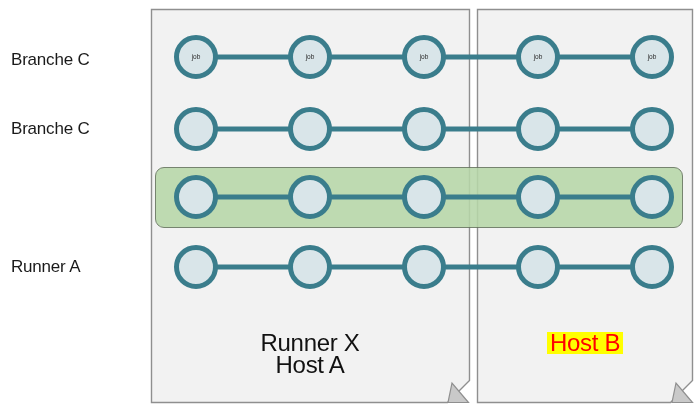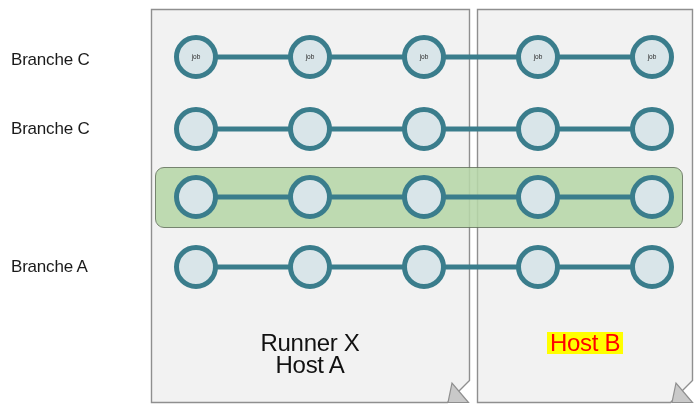--- a/index.html
+++ b/index.html
@@ -79,21 +79,21 @@
       <line x1="196" y1="267" x2="652" y2="267" class="pline"></line>
       <circle cx="196" cy="267" r="19.5" class="jobc"></circle>
       <circle cx="310" cy="267" r="19.5" class="jobc"></circle>
       <circle cx="424" cy="267" r="19.5" class="jobc"></circle>
       <circle cx="538" cy="267" r="19.5" class="jobc"></circle>
       <circle cx="652" cy="267" r="19.5" class="jobc"></circle>
     </svg>
 
   <div class="branch-label bl-0">Branche C</div>
   <div class="branch-label bl-1">Branche C</div>
-  <div class="branch-label bl-3">Branche A</div>
+  <div class="branch-label bl-3">Runner A</div>
 
   <div class="runner-label rl-a">
     <div>Runner X</div>
     <div><span class="host-label">Host A</span></div>
   </div>
   <div class="runner-label rl-b">
     <div><span class="host-label hl">Host B</span></div>
   </div>
 
 </div>

